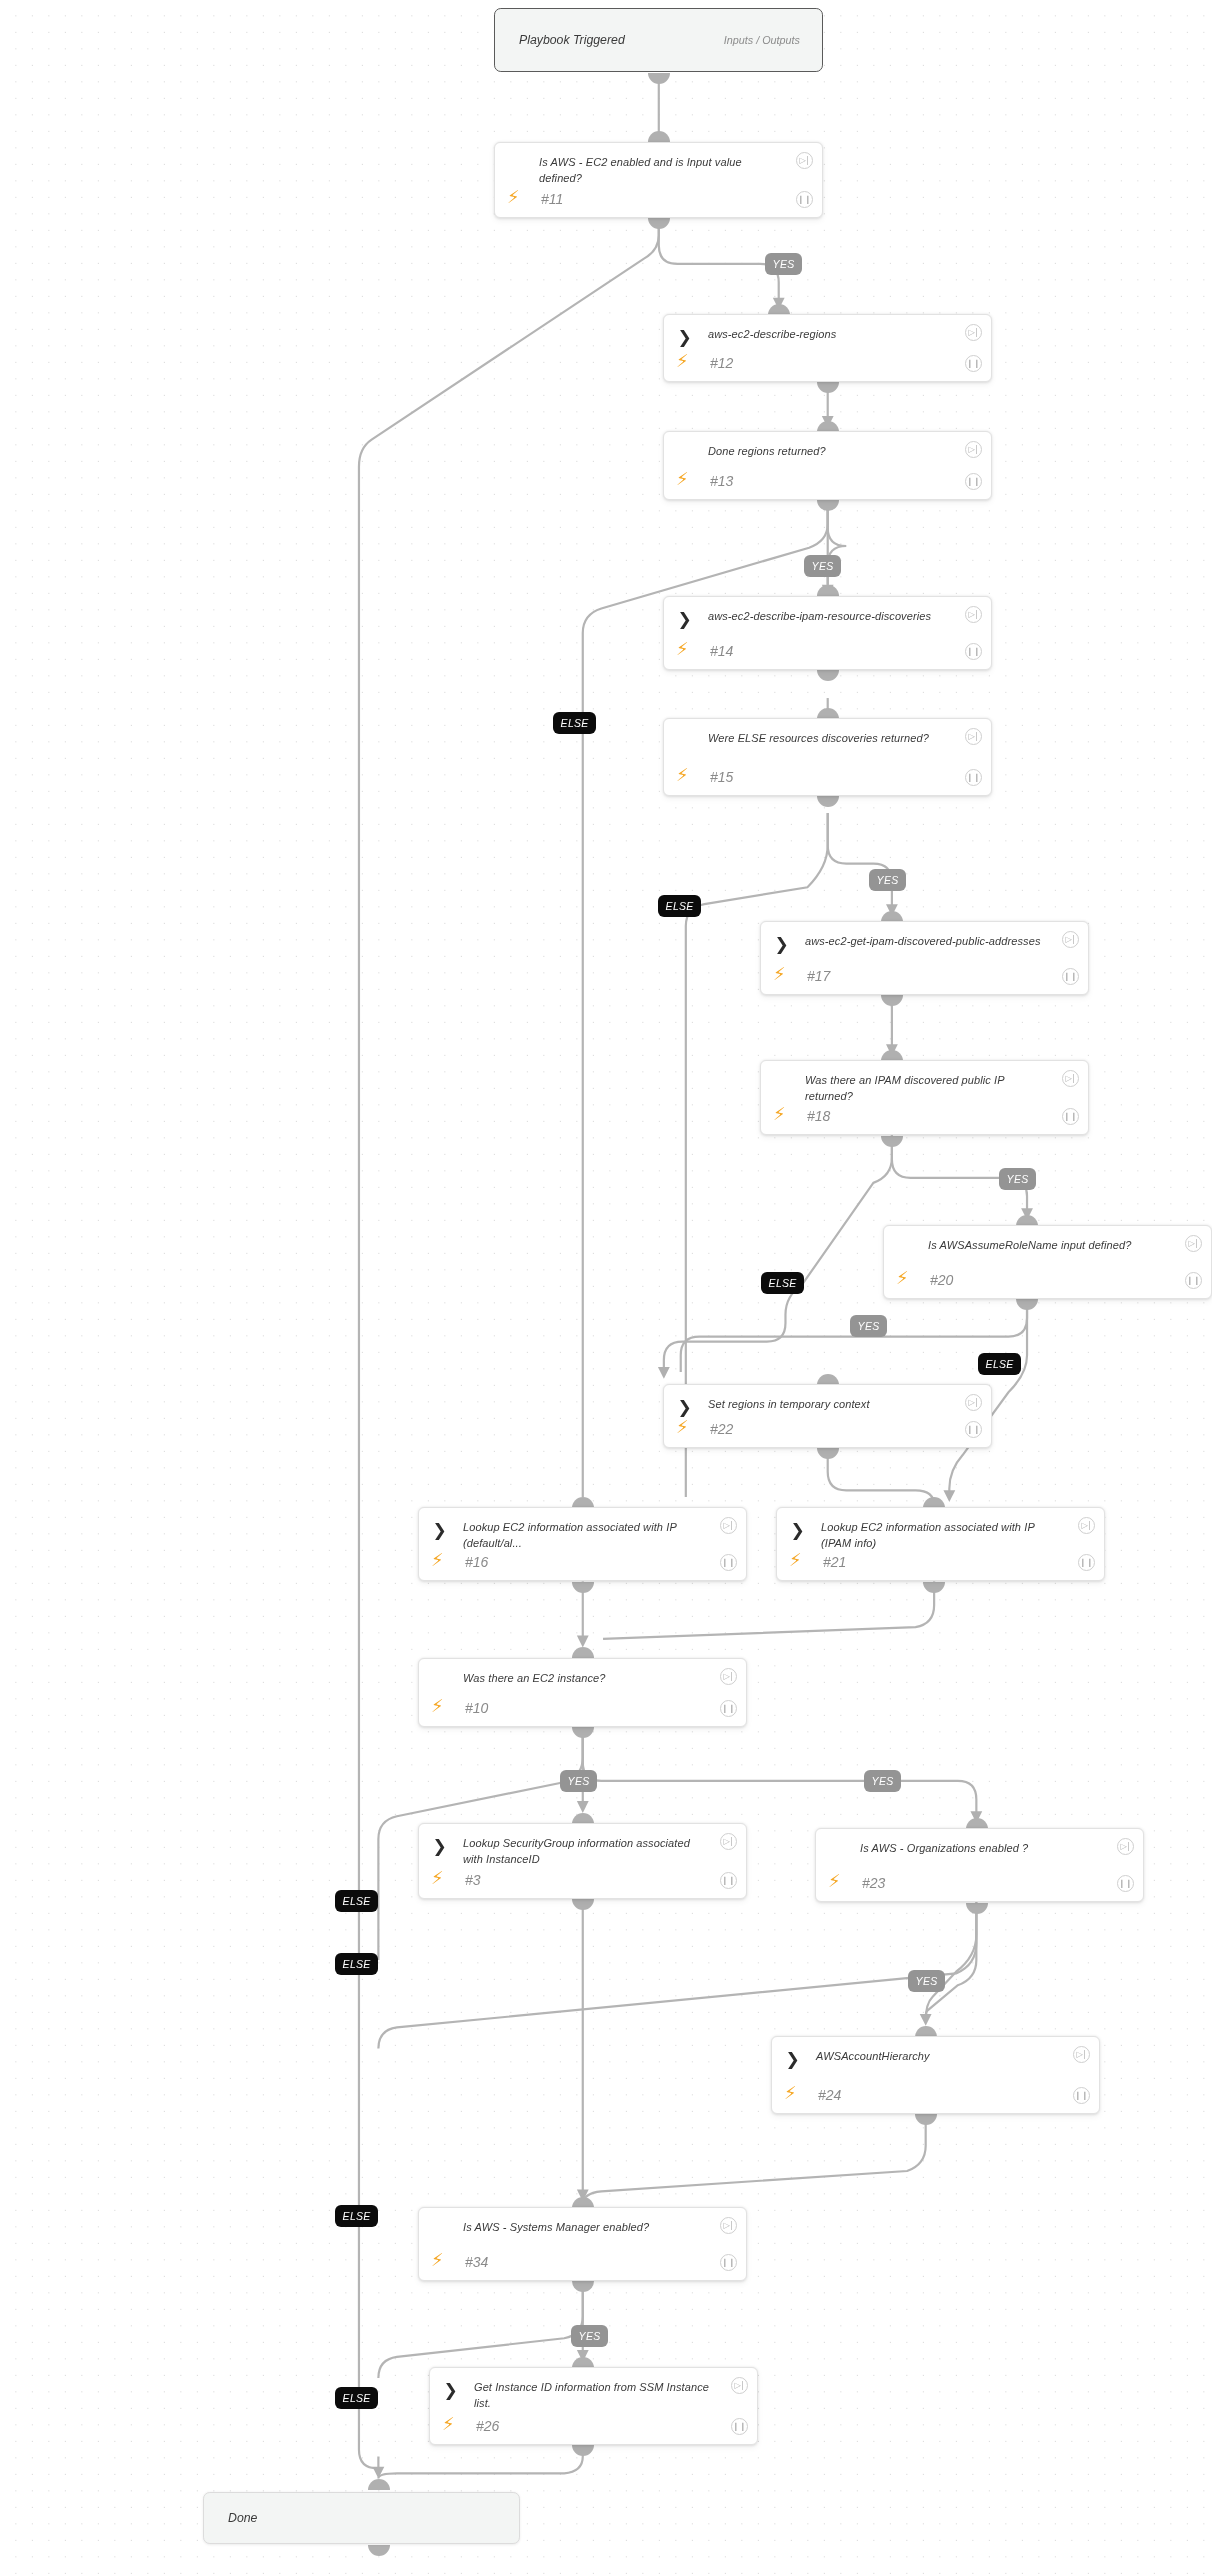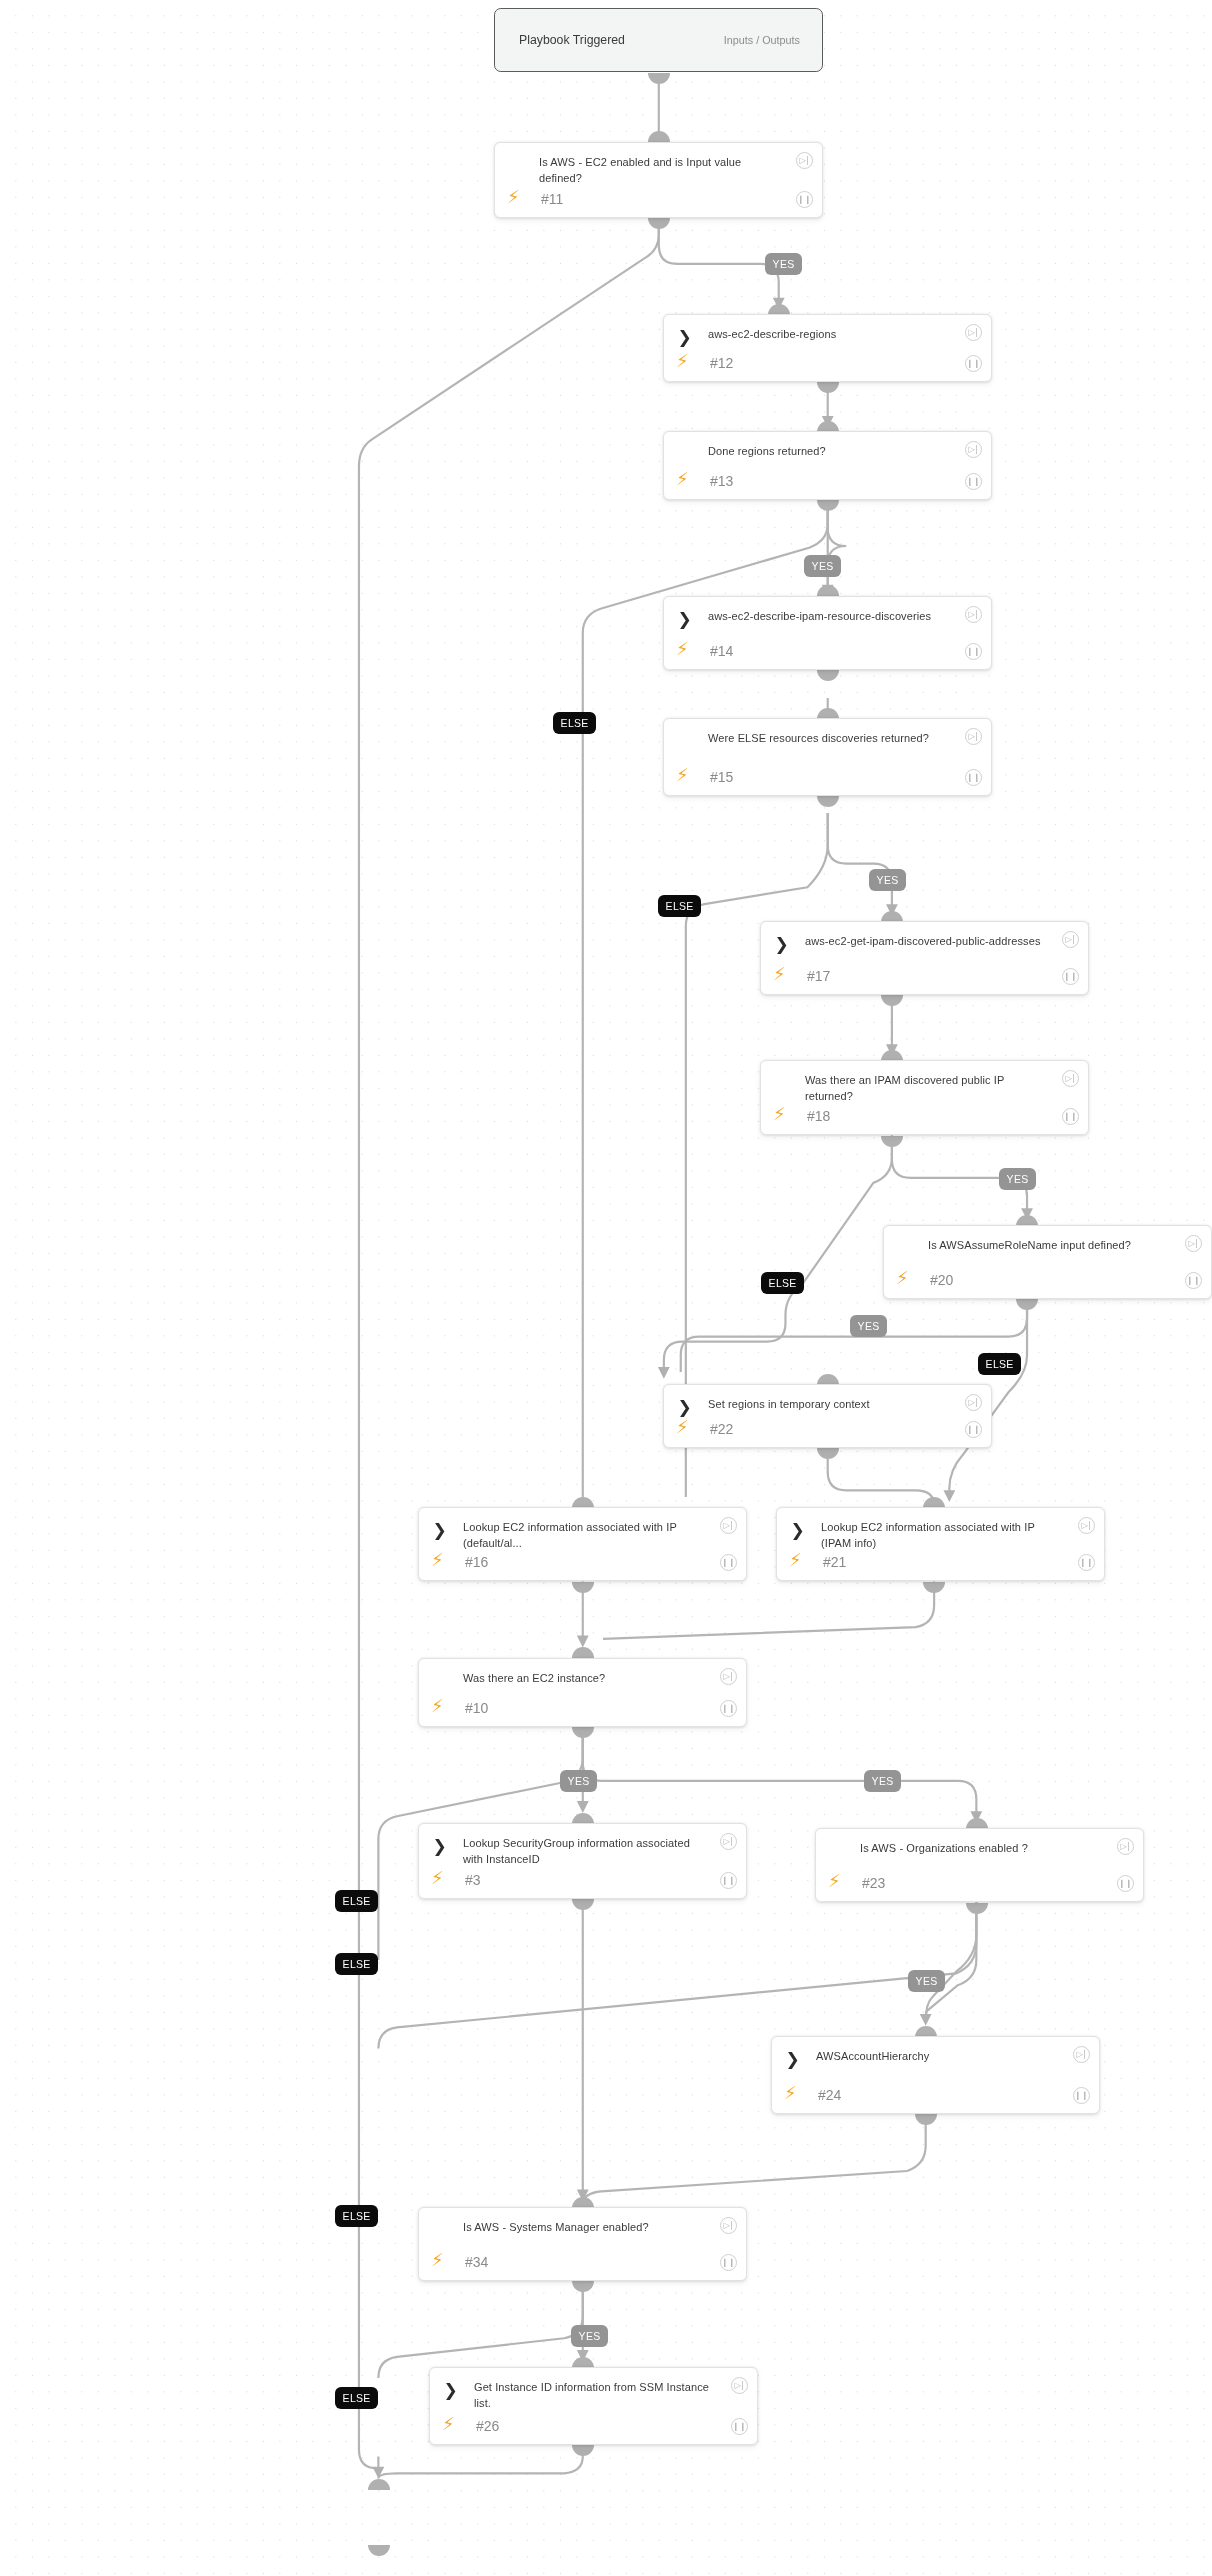--- a/index.html
+++ b/index.html
@@ -17,20 +17,21 @@
   }
 
   
   #canvas {
     position: absolute;
     inset: 0;
     background-color: #ffffff;
     background-image: radial-gradient(circle, #d2d2d2 0.8px, transparent 0.8px);
     background-size: 16.5px 16.5px;
     background-position: 7.6px 7.6px;
+    font-style: italic;
   }
 
   
   #edges {
     position: absolute;
     left: 0; top: 0;
     width: 1212px;
     height: 2576px;
     pointer-events: none;
   }
@@ -510,16 +511,21 @@
       <span class="glyph-bolt">⚡</span>
       <div class="node-title">Get Instance ID information from SSM Instance list.</div>
       <div class="node-num">#26</div>
       <div class="ctrl step">▷|</div>
       <div class="ctrl pause">❙❙</div>
     </div>
   </div>
   <div class="port out" style="left:572px; top:2445px;"></div>
 
   <div class="port in" style="left:368px; top:2479px;"></div>
+  <div class="node terminator end" style="left:203px; top:2492px; width:317px; height:52px;">
+    <div class="body">
+      <div class="term-title">Done</div>
+    </div>
+  </div>
   <div class="port out" style="left:368px; top:2545px;"></div>
 
 </div>
 
 
 </body></html>

